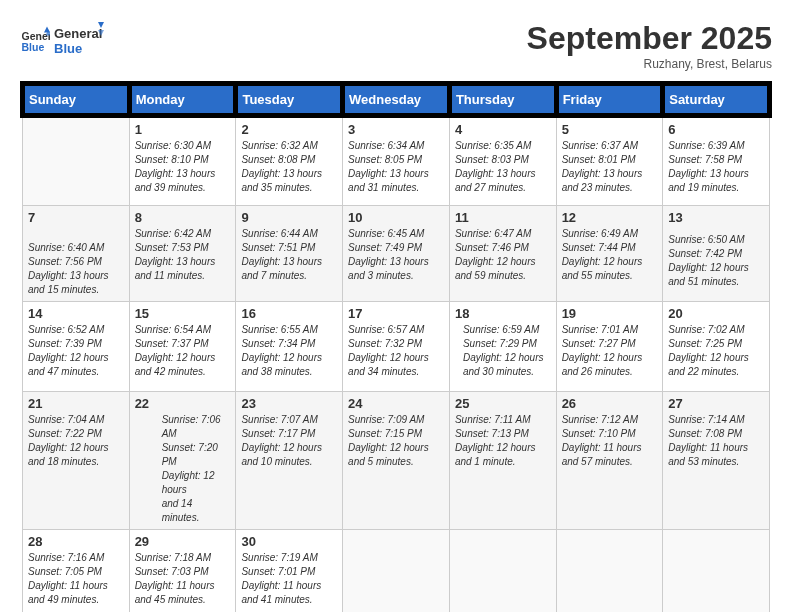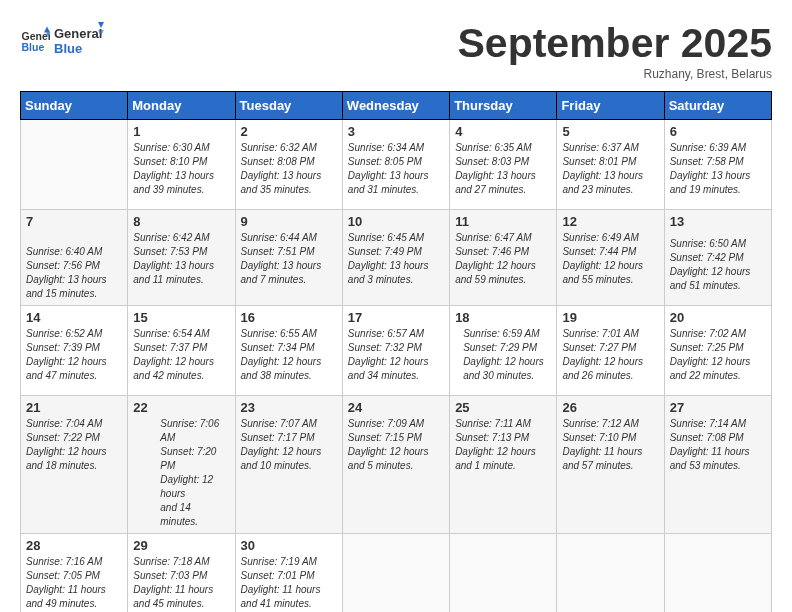--- a/index.html
+++ b/index.html
@@ -22,41 +22,41 @@
       gap: 4px;
     }
     .logo-icon {
       width: 30px;
       height: 30px;
     }
     .title-block {
       text-align: right;
     }
     .month-title {
-      font-size: 41px;
+      font-size: 32px;
       font-weight: bold;
       color: #333;
     }
     .location {
       font-size: 12px;
       color: #555;
     }
     table {
       width: 100%;
       border-collapse: collapse;
       font-size: 11px;
     }
     thead tr th {
       background-color: #2a6dc9;
       color: #fff;
       padding: 6px 4px;
       text-align: left;
       font-size: 13px;
       font-weight: bold;
-      border: 1px solid #000000;
+      border: 5px solid #000000;
     }
     tbody tr td {
       border: 1px solid #ccc;
       vertical-align: top;
       padding: 4px 5px;
       height: 90px;
       width: 107px;
     }
     .day-number {
       font-size: 13px;

